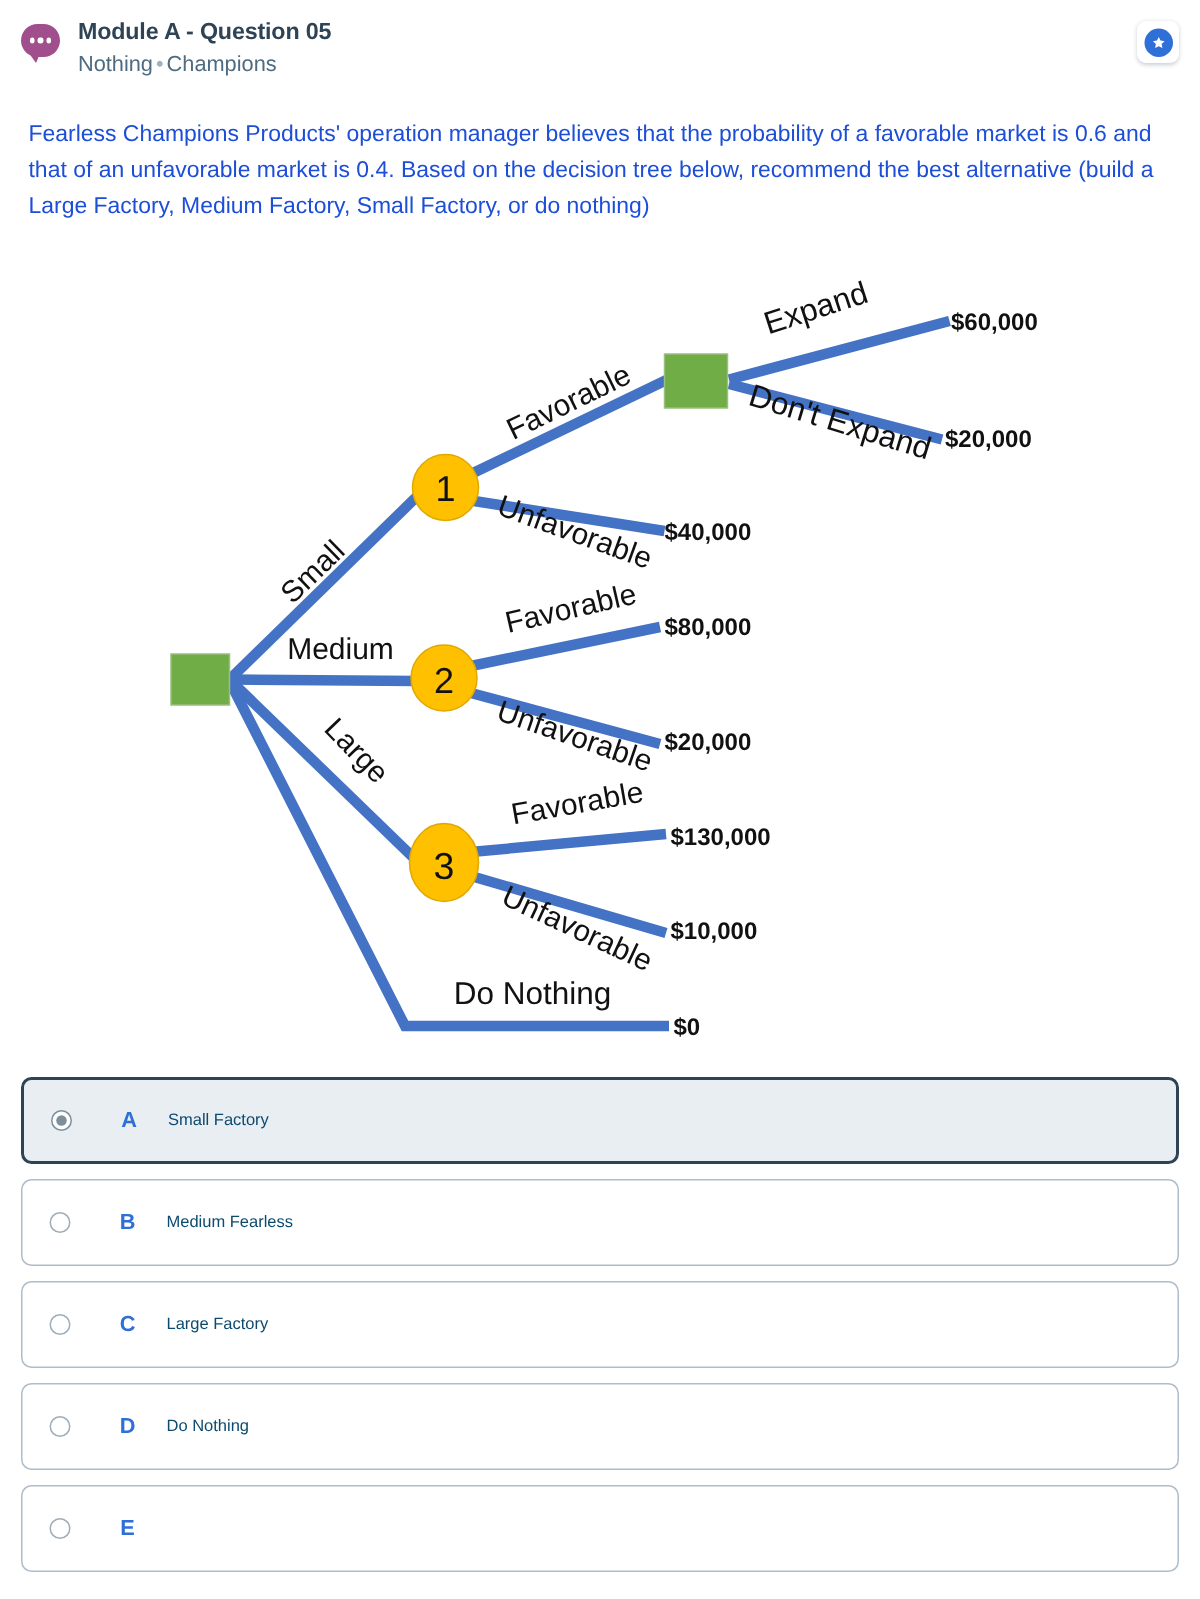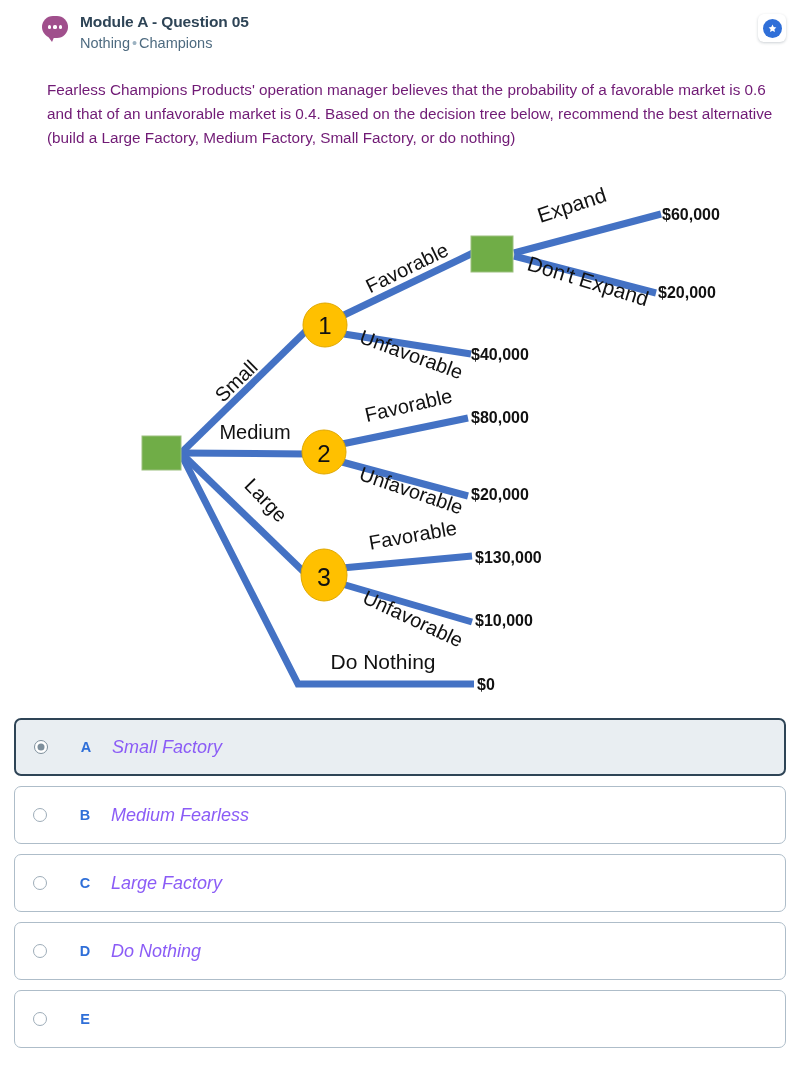--- a/index.html
+++ b/index.html
@@ -10,21 +10,20 @@
     background: #ffffff;
     font-family: "Liberation Sans", sans-serif;
     -webkit-font-smoothing: antialiased;
   }
   .page {
     position: relative;
     width: 800px;
     height: 1066px;
     background: #ffffff;
     overflow: hidden;
-    padding-left: 28px;
   }
 
   
   .header {
     position: relative;
     display: flex;
     align-items: flex-start;
     padding: 12px 16px 0 14px;
     height: 62px;
   }
@@ -96,21 +95,21 @@
     align-items: center;
     justify-content: center;
   }
   .badge-circle svg { display: block; }
 
   
   .question {
     margin: 16px 20px 0 19px;
     font-size: 15.3px;
     line-height: 1.58;
-    color: #701a75;
+    color: #1d4ed8;
     max-width: 765px;
   }
 
   
   .diagram-wrap {
     position: relative;
     width: 800px;
     height: 545px;
     margin-top: 6px;
   }
@@ -161,23 +160,22 @@
   .opt-letter {
     flex: 0 0 auto;
     width: 52px;
     text-align: center;
     font-size: 14.5px;
     font-weight: bold;
     color: #2f6fd8;
     margin-left: 12px;
   }
   .opt-text {
-    font-size: 18px;
-    color: #8b5cf6;
-    font-style: italic;
+    font-size: 11px;
+    color: #0c4a6e;
   }
 </style>
 </head>
 <body>
 
 <div class="page">
 
   <div class="header">
     <div class="bubble-icon">
       <div class="bub">

